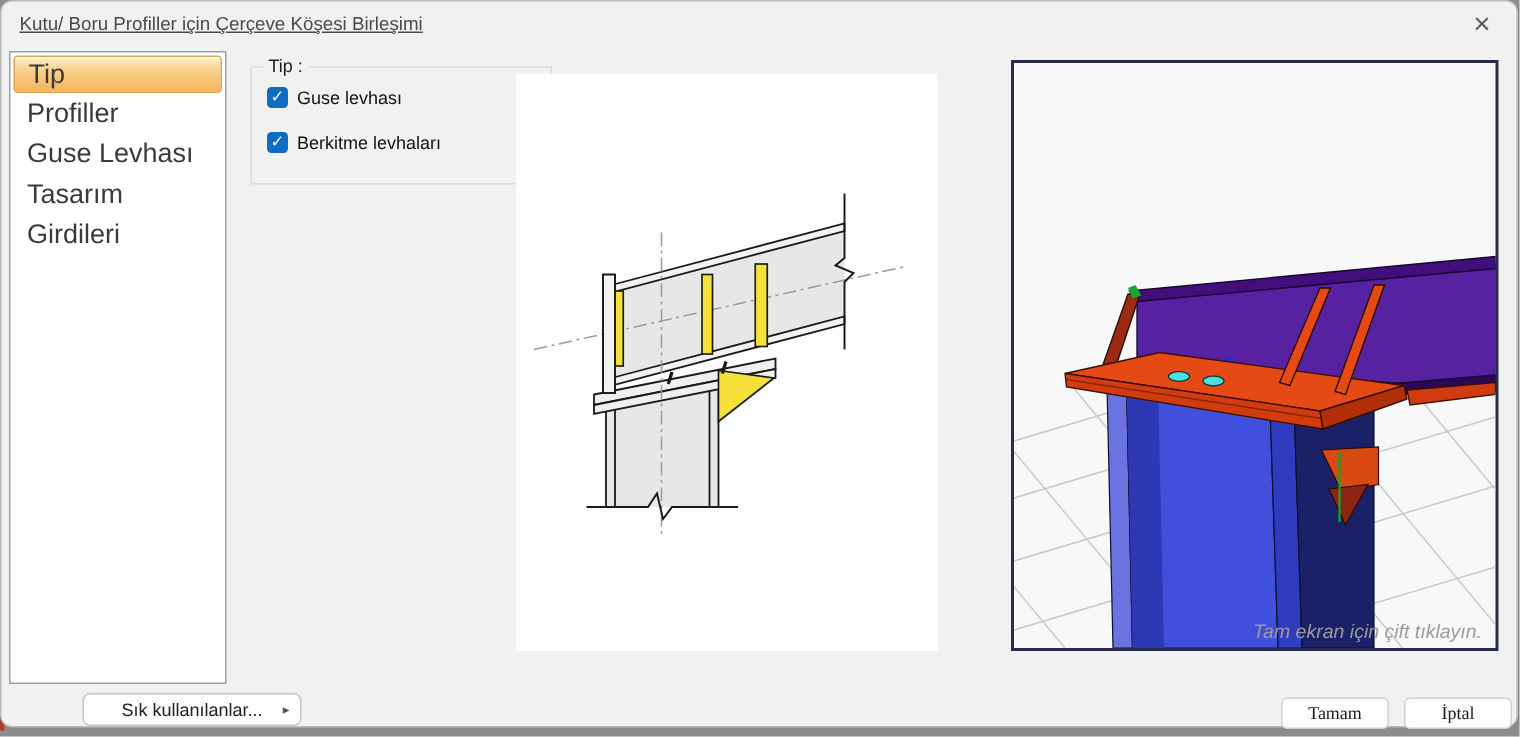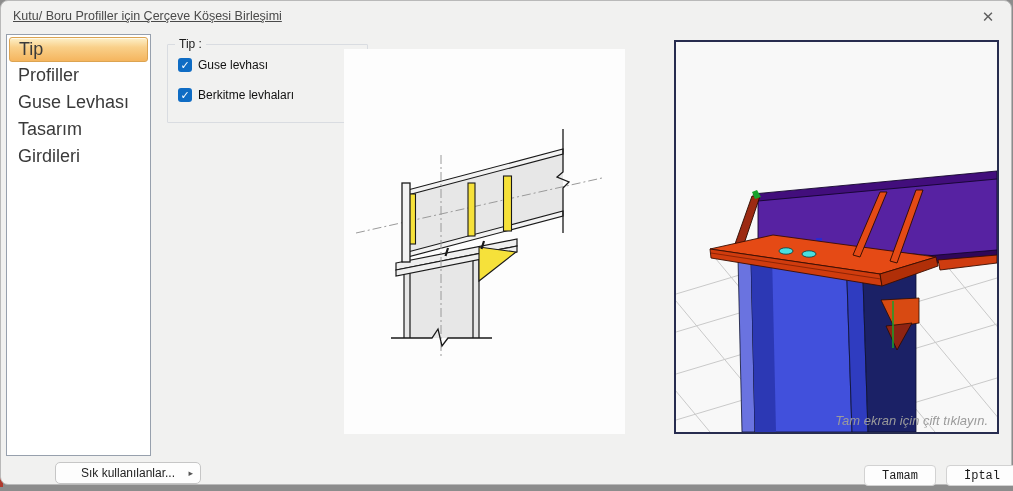--- a/index.html
+++ b/index.html
@@ -36,21 +36,21 @@
   
   .view3d{position:absolute;left:673px;top:39px;width:325px;height:394px;background:#f8f8f8;
           border:2px solid #272c4f;box-sizing:border-box;cursor:pointer;font-style:italic;}
   .hint{position:absolute;right:9px;bottom:4px;font-size:13px;color:#9b9b9b;white-space:nowrap;}
   
   .favorites{position:absolute;left:11px;top:461px;width:146px;height:22px;background:#fdfdfd;
              border:1px solid #c6c6c6;border-radius:5px;font-size:12px;color:#222;
              display:flex;align-items:center;justify-content:center;box-sizing:border-box;cursor:pointer;margin-left:43px;}
   .favorites .arrow{position:absolute;right:7px;font-size:9px;color:#555;line-height:1;}
   .btn{position:absolute;top:464px;width:72px;height:21px;background:#fdfdfd;border:1px solid #d2d2d2;
-       border-radius:4px;font-size:12px;color:#1a1a1a;font-family:Liberation Mono, monospace;padding:0;cursor:pointer;margin-left:10px;}
+       border-radius:4px;font-size:12px;color:#1a1a1a;font-family:Liberation Serif, serif;padding:0;cursor:pointer;}
   .ok{left:853px;}
   .cancel{left:935px;}
 </style>
 </head>
 <body>
 
 <div class="screen">
   <div class="red-sliver"></div>
 
   <div class="dialog">

